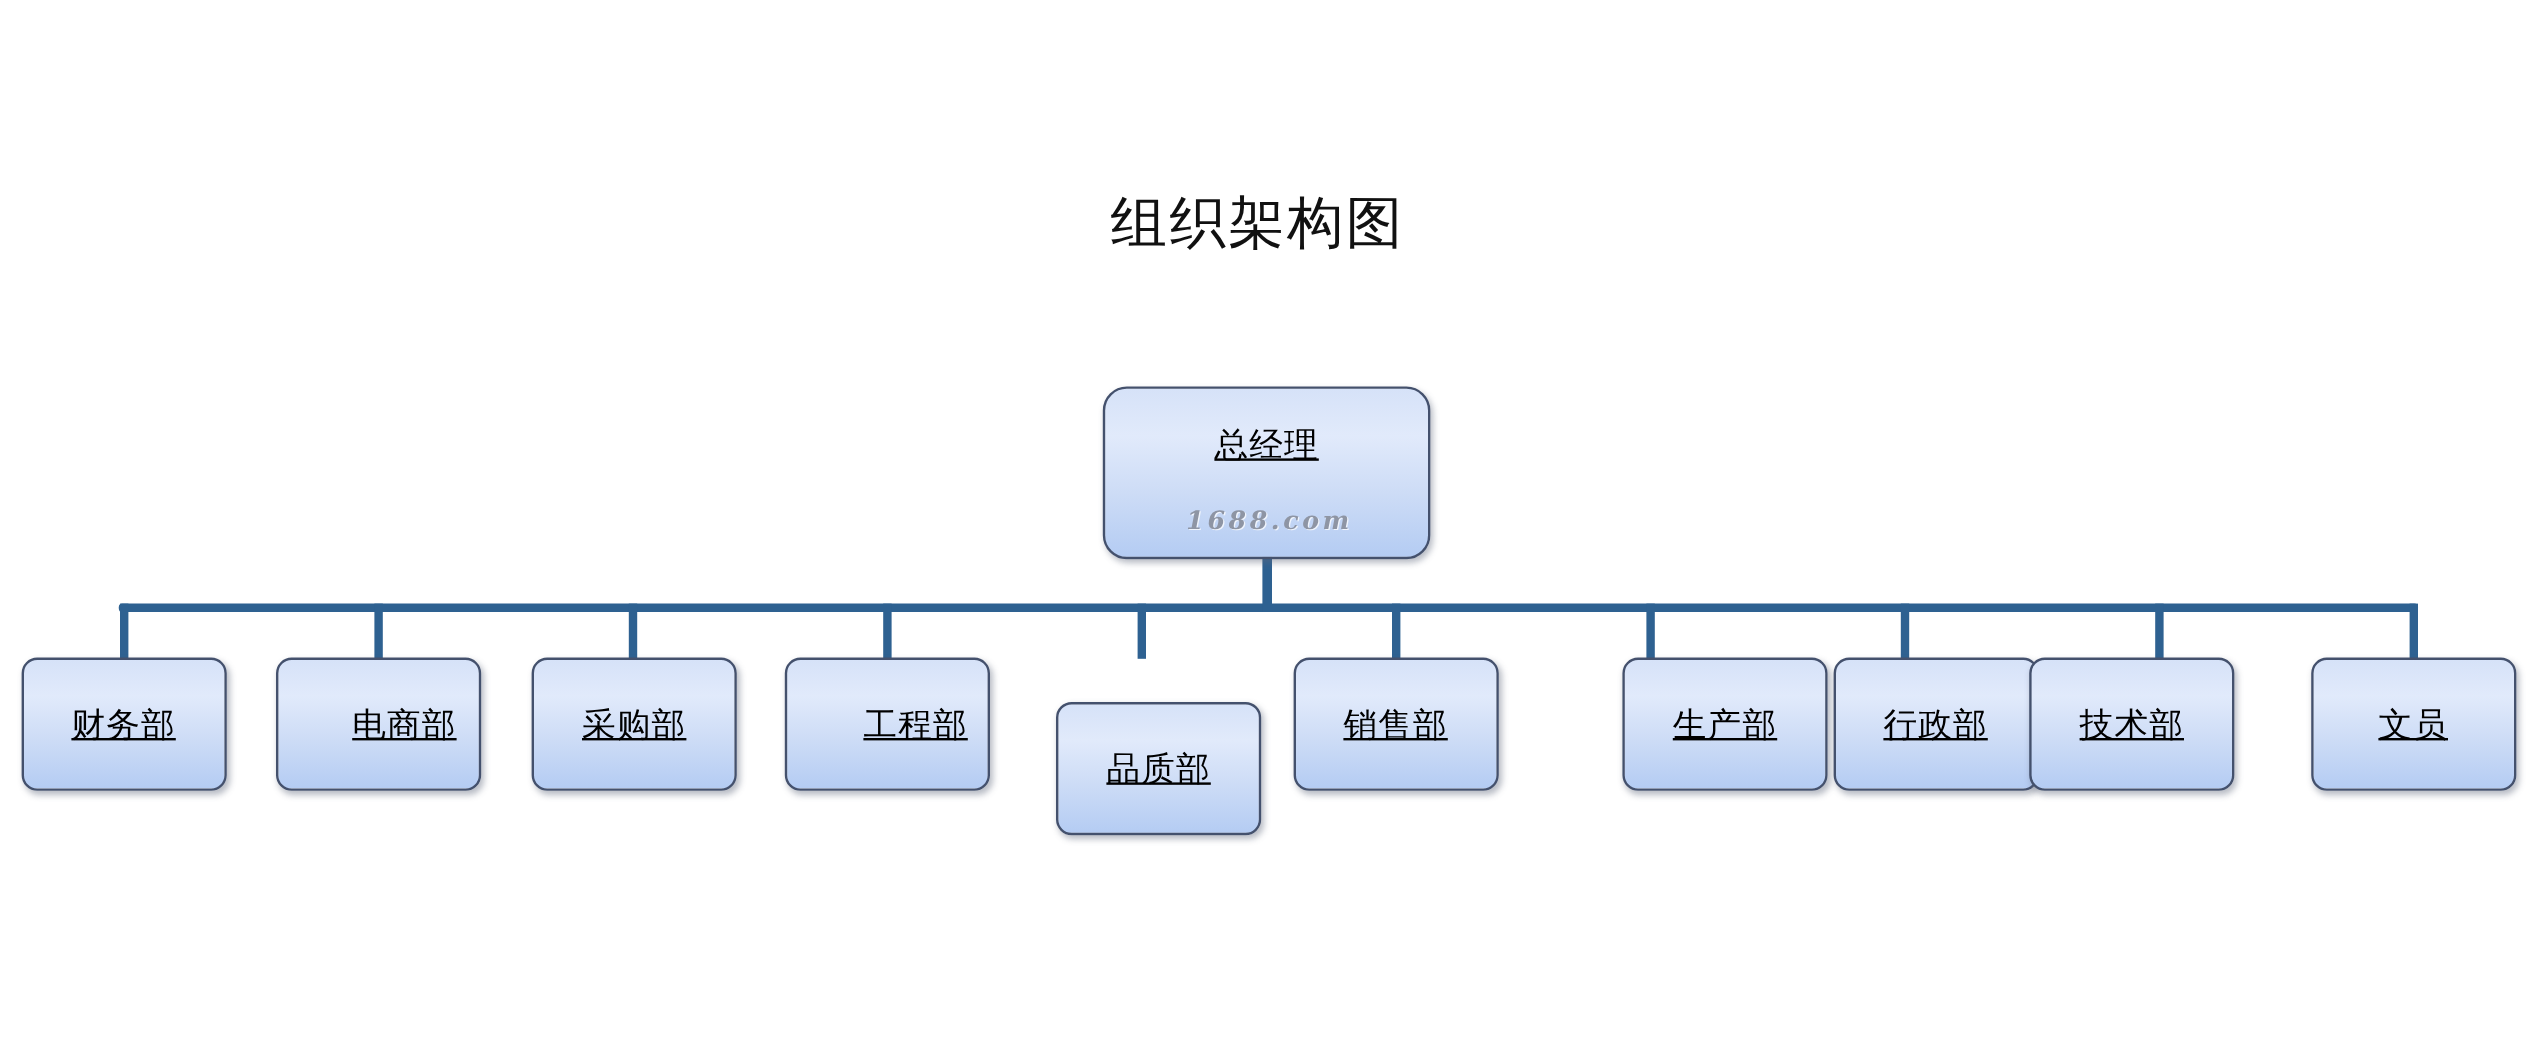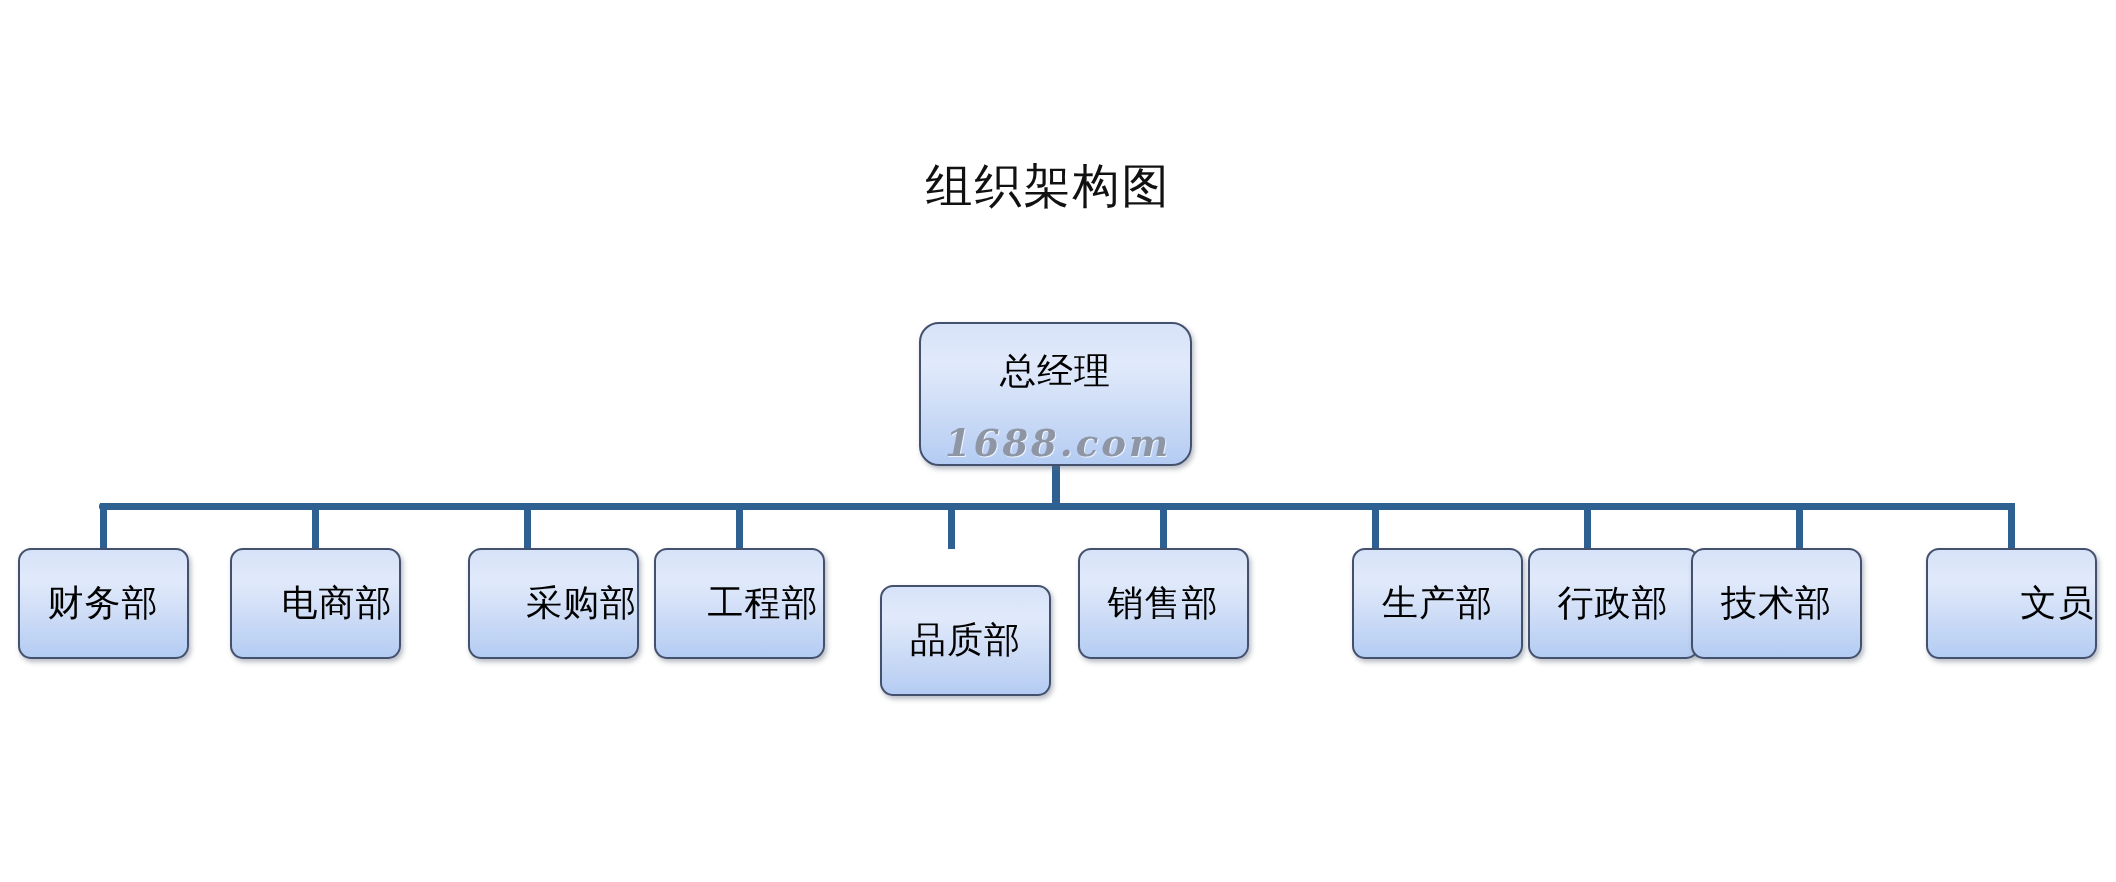--- a/index.html
+++ b/index.html
@@ -79,35 +79,36 @@
     position: relative;
     top: -23px;
   }
   .dept-box {
     top: 548px;
     width: 171px;
     height: 111px;
     border-radius: 13px;
   }
   .box-label {
-    font-size: 36px;
+    font-size: 28px;
     color: #000000;
     letter-spacing: 1px;
     white-space: nowrap;
+    text-decoration: underline;
   }
   .watermark {
     position: absolute;
     left: 0;
     top: 421px;
     width: 2116px;
     text-align: center;
     font-family: "DejaVu Serif", "Liberation Serif", serif;
     font-style: italic;
     font-weight: 700;
-    font-size: 37px;
+    font-size: 21px;
     letter-spacing: 3px;
     color: var(--watermark-color, #8e95a4);
     text-shadow: 1px 1px 0 rgba(255,255,255,0.75);
     z-index: 3;
     pointer-events: none;
   }
 </style>
 </head>
 <body>
 
@@ -136,39 +137,39 @@
 
   <div class="watermark">1688.com</div>
 
   <div id="dept-row">
       <div class="org-box dept-box" style="left: 17.5px;">
         <span class="box-label">财务部</span>
       </div>
       <div class="org-box dept-box" style="left: 229.5px; padding-left: 44px;">
         <span class="box-label">电商部</span>
       </div>
-      <div class="org-box dept-box" style="left: 468px; justify-content: flex-end;">
+      <div class="org-box dept-box" style="left: 443px;">
         <span class="box-label">采购部</span>
       </div>
       <div class="org-box dept-box" style="left: 653.5px; padding-left: 48px;">
         <span class="box-label">工程部</span>
       </div>
       <div class="org-box dept-box" style="left: 880px; margin-top: 37px;">
         <span class="box-label">品质部</span>
       </div>
       <div class="org-box dept-box" style="left: 1077.5px;">
         <span class="box-label">销售部</span>
       </div>
       <div class="org-box dept-box" style="left: 1352px;">
         <span class="box-label">生产部</span>
       </div>
       <div class="org-box dept-box" style="left: 1501.5px; margin-left: 26px;">
         <span class="box-label">行政部</span>
       </div>
       <div class="org-box dept-box" style="left: 1691px;">
         <span class="box-label">技术部</span>
       </div>
-      <div class="org-box dept-box" style="left: 1925.5px; justify-content: flex-end;">
+      <div class="org-box dept-box" style="left: 1925.5px;">
         <span class="box-label">文员</span>
       </div>
     </div>
 
 </div>
 
 </body></html>

